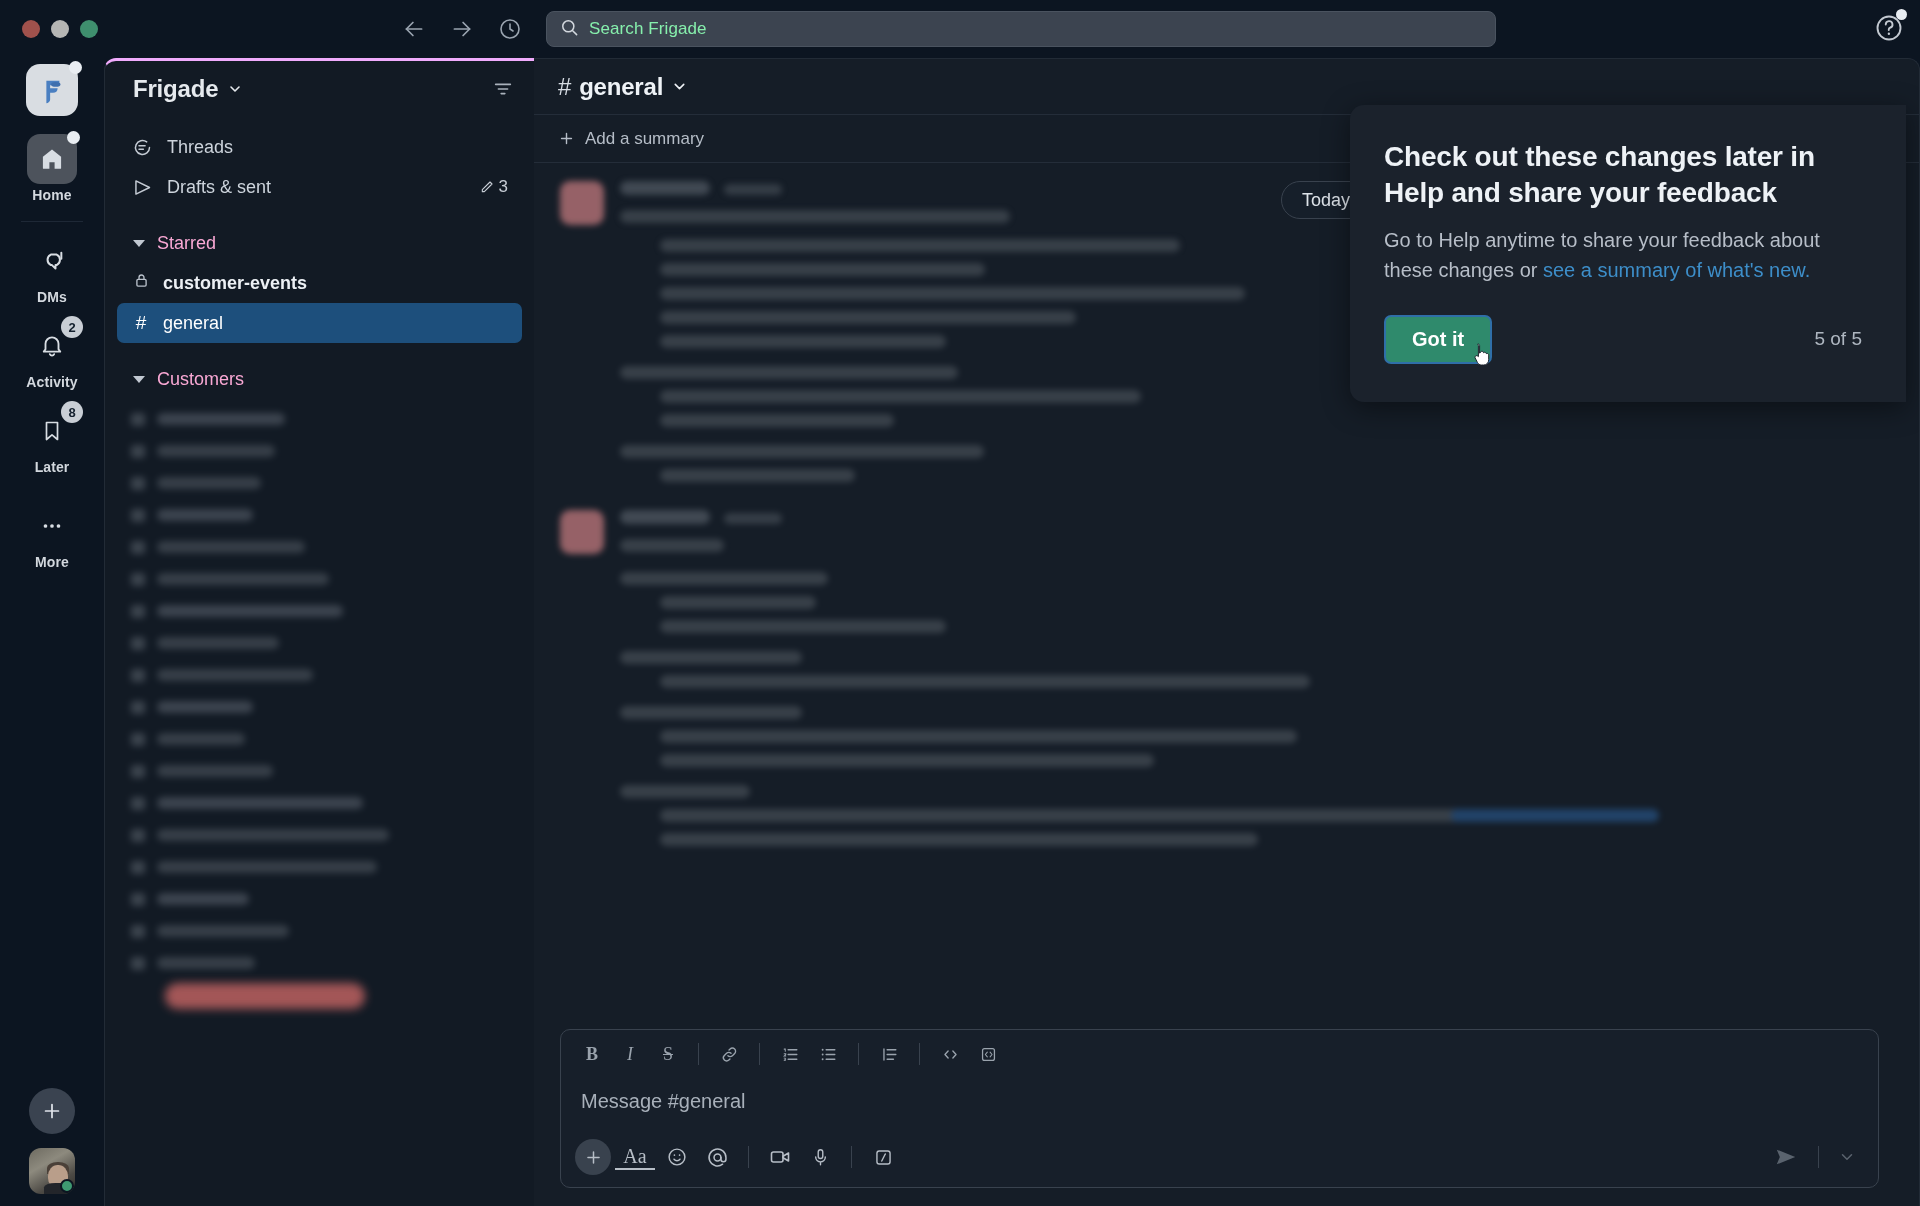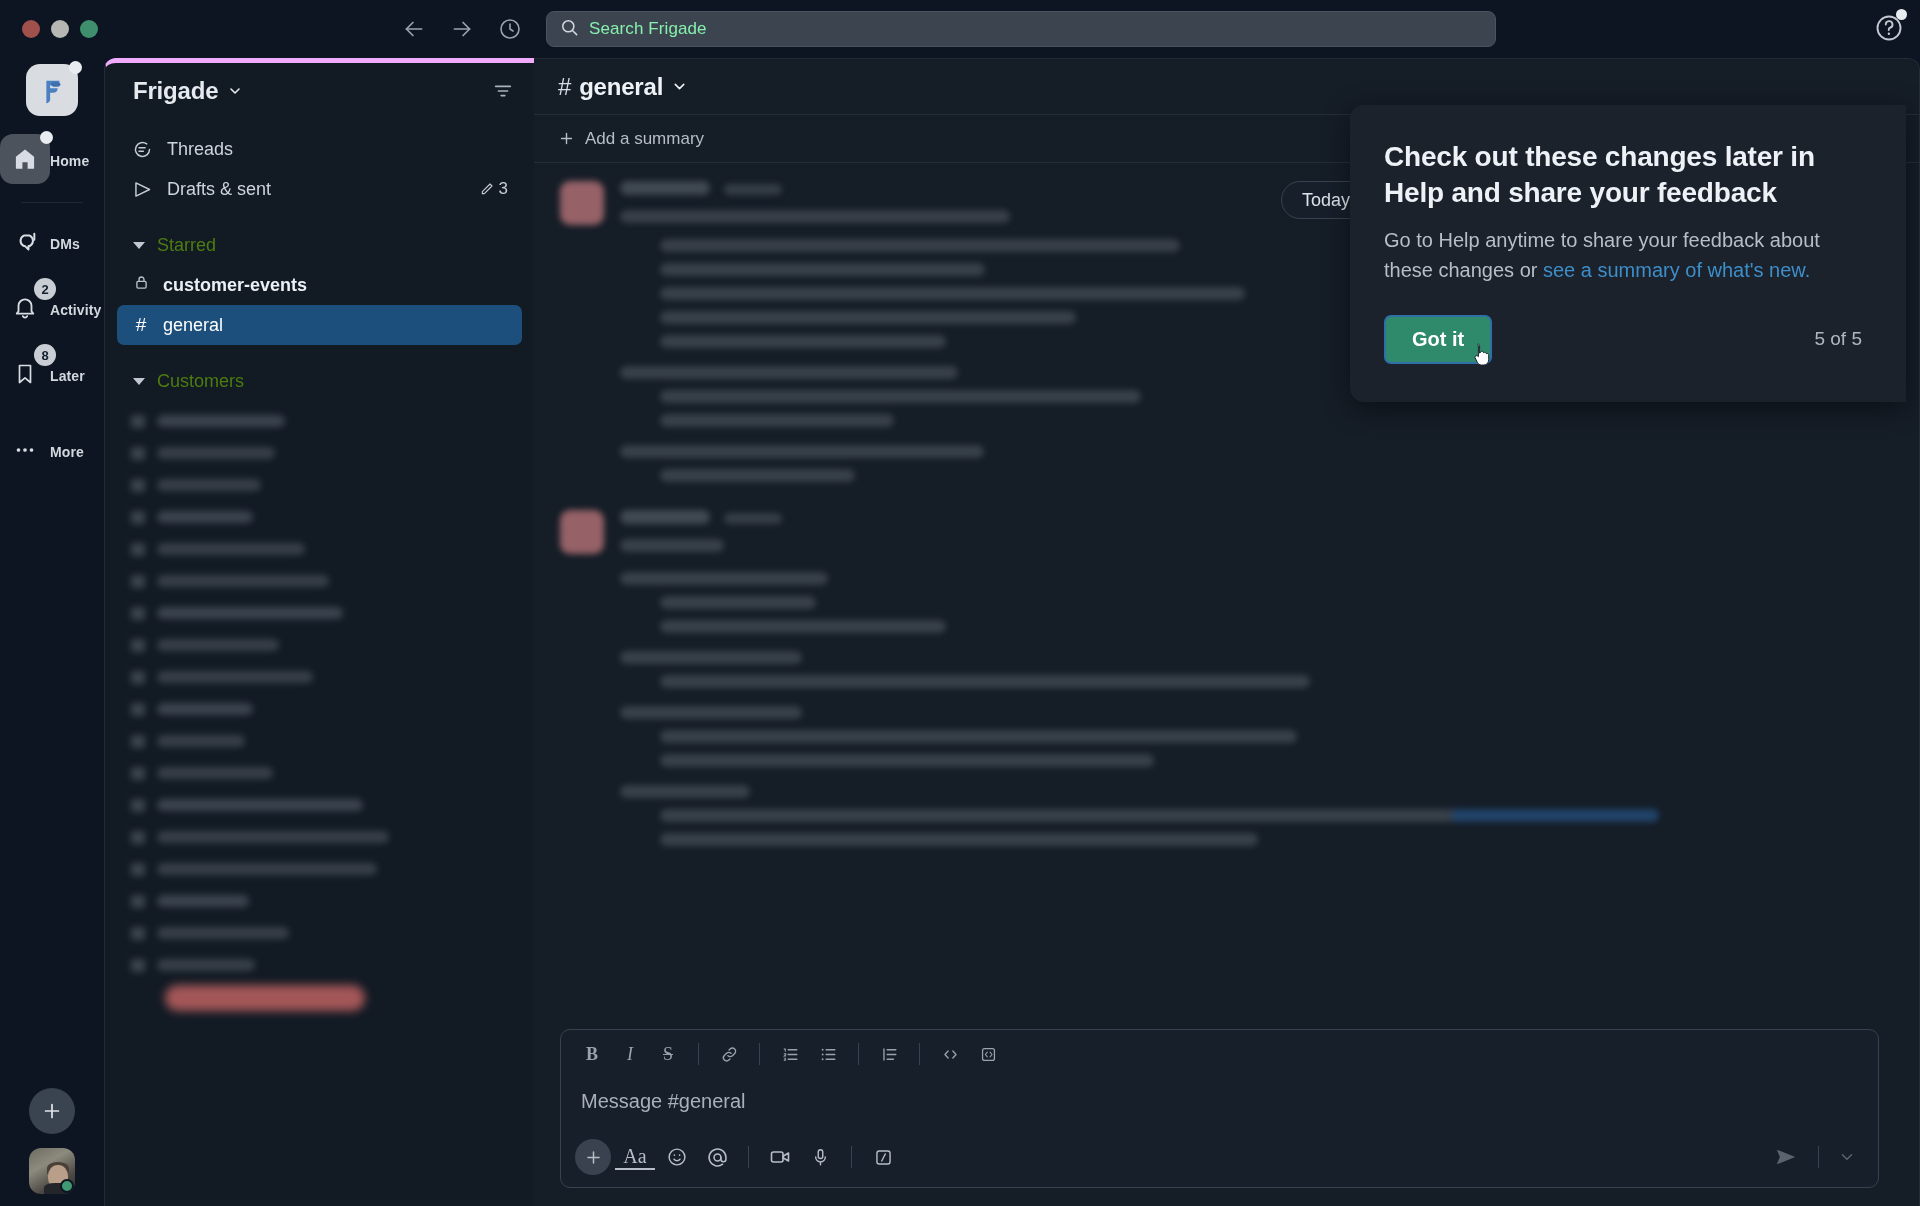--- a/index.html
+++ b/index.html
@@ -74,21 +74,21 @@
 
   
   .rail {
     width: 104px; flex: 0 0 104px;
     background: #0c1521;
     display: flex; flex-direction: column; align-items: center;
     padding-top: 6px;
     position: relative;
   }
   .rail-item {
-    width: 100%; display: flex; 
+    width: 100%; display: flex; flex-direction: column;
     align-items: center; margin-bottom: 16px; cursor: pointer;
     position: relative;
   }
   .rail-ico-wrap {
     width: 50px; height: 50px; border-radius: 13px;
     display: flex; align-items: center; justify-content: center;
     position: relative; color: #d8dde3;
   }
   .rail-item.active .rail-ico-wrap { background: #4d535c; }
   .rail-label {
@@ -154,21 +154,21 @@
     width: 14px; height: 14px; border-radius: 50%;
     background: #3f9a72; border: 2px solid #0c1521;
   }
 
   
   .sidebar {
     width: 430px; flex: 0 0 430px;
     background: #121a24;
     border-radius: 12px 0 0 0;
     border-left: 1px solid #222b36;
-    border-top: 5px solid #f0abfc;
+    border-top: 3px solid #f0abfc;
     display: flex; flex-direction: column;
     overflow: hidden;
     position: relative;
   }
   .sb-head {
     height: 56px; flex: 0 0 56px;
     display: flex; align-items: center; justify-content: space-between;
     padding: 0 20px 0 28px;
   }
   .sb-title {
@@ -184,21 +184,21 @@
     gap: 14px; color: #cdd4dc; font-size: 18px;
   }
   .sb-row .ico { width: 22px; display: flex; justify-content: center; color: #c3cad3; }
   .sb-row .cnt {
     margin-left: auto; display: flex; align-items: center; gap: 4px;
     font-size: 17px; color: #c6ccd4;
   }
   .sb-section {
     display: flex; align-items: center; gap: 12px;
     padding: 0 14px; height: 40px; margin-top: 16px;
-    color: #4d7c0f; font-size: 18px; cursor: pointer;
+    color: #f9a8d4; font-size: 18px; cursor: pointer;
   }
   .caret-d {
     width: 0; height: 0;
     border-left: 6px solid transparent; border-right: 6px solid transparent;
     border-top: 7px solid #c1c8d1; margin-left: 2px;
   }
   .ch-row {
     height: 40px; display: flex; align-items: center;
     padding: 0 14px; margin: 0 0; border-radius: 7px;
     gap: 12px; cursor: pointer; font-size: 18px; color: #cdd4dc;

